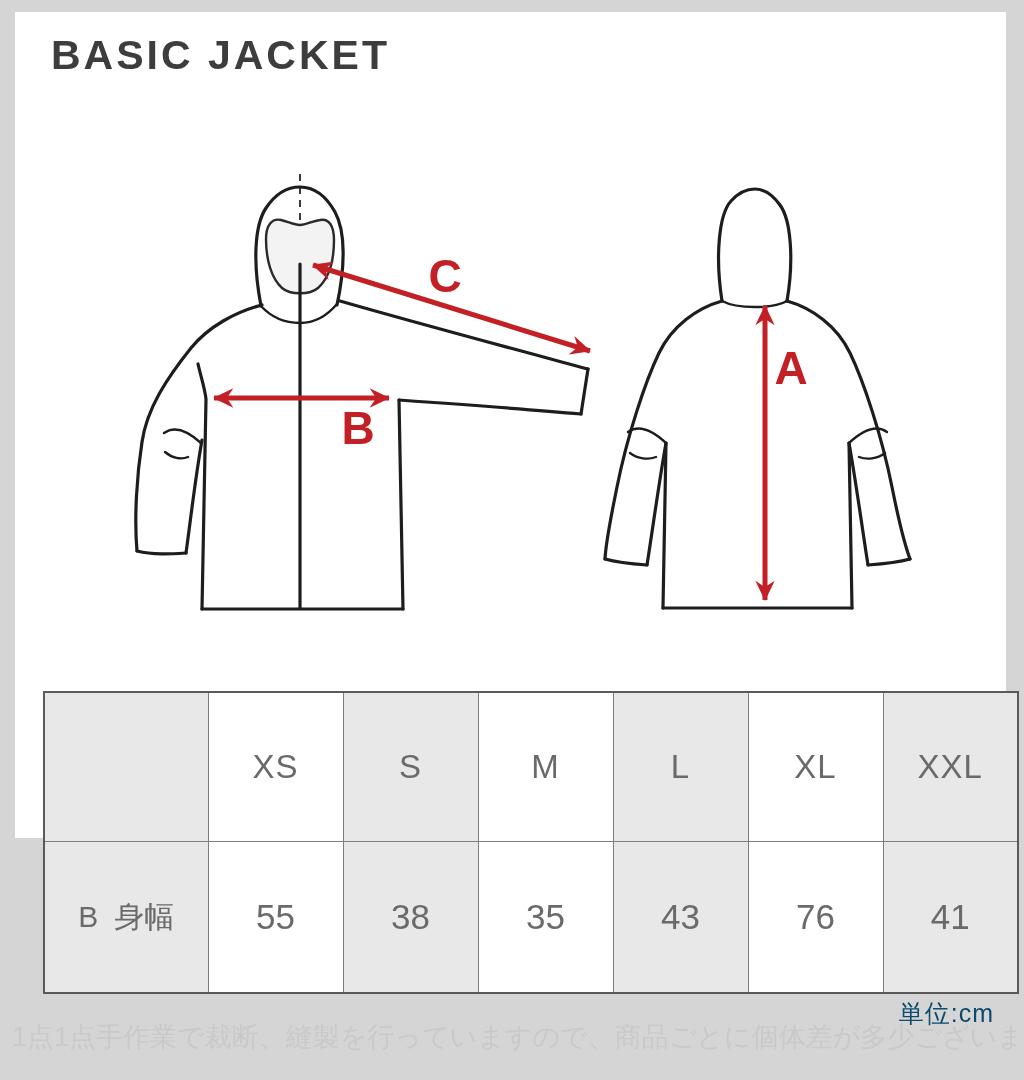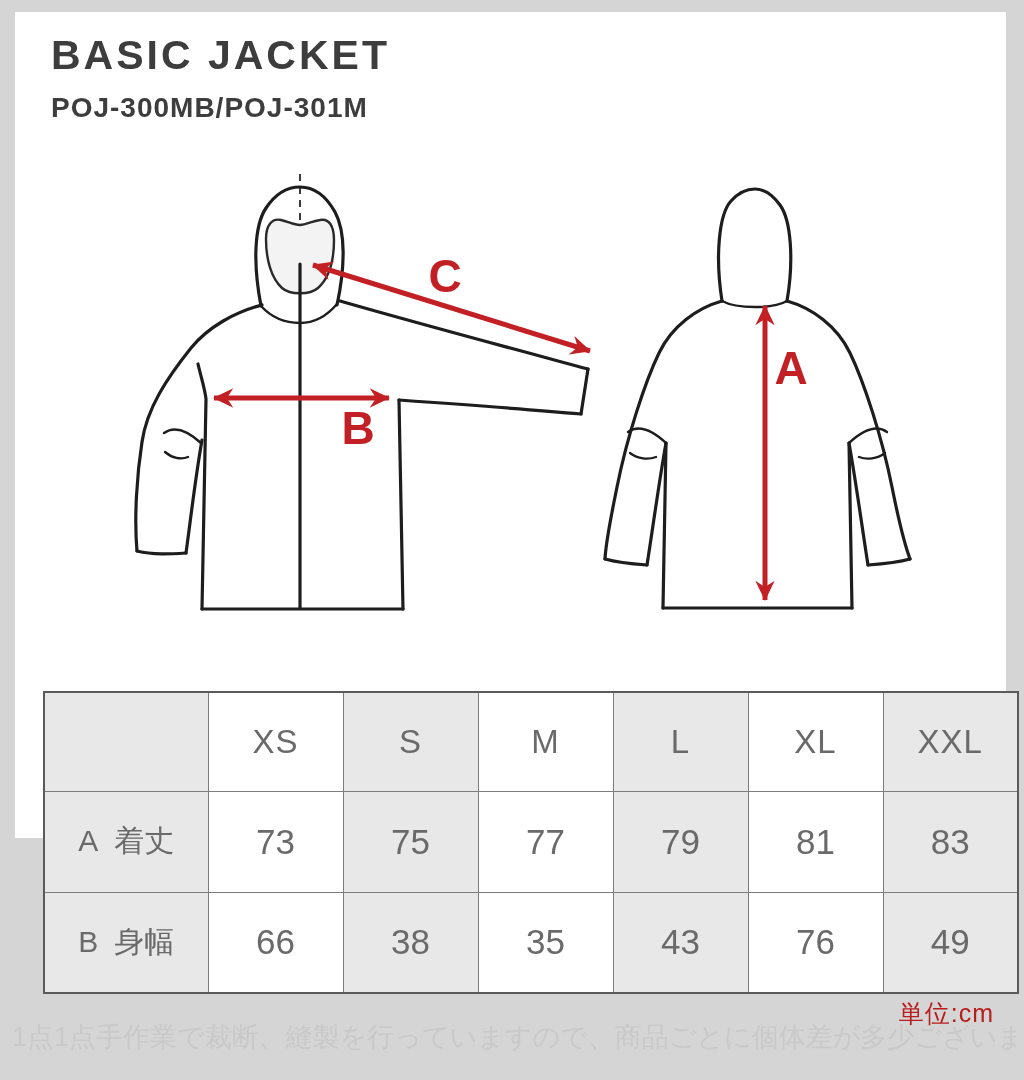--- a/index.html
+++ b/index.html
@@ -45,35 +45,34 @@
   col.size-col{width:135px;}
   tr.hdr{height:75px;}
   tr.data{height:76px;}
   .sizehead{font-size:33px;letter-spacing:1px;}
   .val{font-size:35px;}
   .g{background:#e9e8e8;}
   .rowlabel{font-size:30px;}
   .rowlabel .key{margin-right:16px;}
   .unit{
     position:absolute;right:30px;top:997px;
-    font-size:25px;color:#b91c1c;letter-spacing:1px;
+    font-size:25px;color:#0c4a6e;letter-spacing:1px;
   }
   .note{
     position:absolute;left:12px;top:1019px;width:1004px;
     font-size:27px;color:#c9c9c9;letter-spacing:0px;
     white-space:nowrap;overflow:hidden;
   }
 </style>
 </head>
 <body>
 
 <div class="content">
 
   <div class="title">BASIC JACKET</div>
-  <div class="model">POJ-300MB/POJ-301M</div>
 
   <svg class="diagram" width="1024" height="530" viewBox="0 140 1024 530">
     <defs>
       <marker id="arw" viewBox="0 0 10 10" refX="9" refY="5" markerWidth="4.6" markerHeight="4.6" orient="auto-start-reverse">
         <path d="M0.6,0.8 L9.4,5 L0.6,9.2 L3.4,5 Z" fill="#c32026"></path>
       </marker>
     </defs>
 
     <g>
       <path class="dashed" d="M285,162 L285,252"></path>
@@ -136,39 +135,28 @@
       <th class="g"></th>
       <th class="sizehead">XS</th>
       <th class="sizehead g">S</th>
       <th class="sizehead">M</th>
       <th class="sizehead g">L</th>
       <th class="sizehead">XL</th>
       <th class="sizehead g">XXL</th>
     </tr>
     <tr class="data">
       <th class="g rowlabel">
-        <span class="key">A</span><span>着丈</span>
-      </th>
-      <td class="val">73</td>
-      <td class="val g">75</td>
-      <td class="val">77</td>
-      <td class="val g">79</td>
-      <td class="val">81</td>
-      <td class="val g">83</td>
-    </tr>
-    <tr class="data">
-      <th class="g rowlabel">
         <span class="key">B</span><span>身幅</span>
       </th>
-      <td class="val">66</td>
+      <td class="val">55</td>
       <td class="val g">38</td>
       <td class="val">35</td>
       <td class="val g">43</td>
       <td class="val">76</td>
-      <td class="val g">49</td>
+      <td class="val g">41</td>
     </tr>
   </tbody>
     </table>
 
 </div>
 
 <div class="unit">単位:cm</div>
 <div class="note">1点1点手作業で裁断、縫製を行っていますので、商品ごとに個体差が多少ございます</div>
 
 </body></html>

